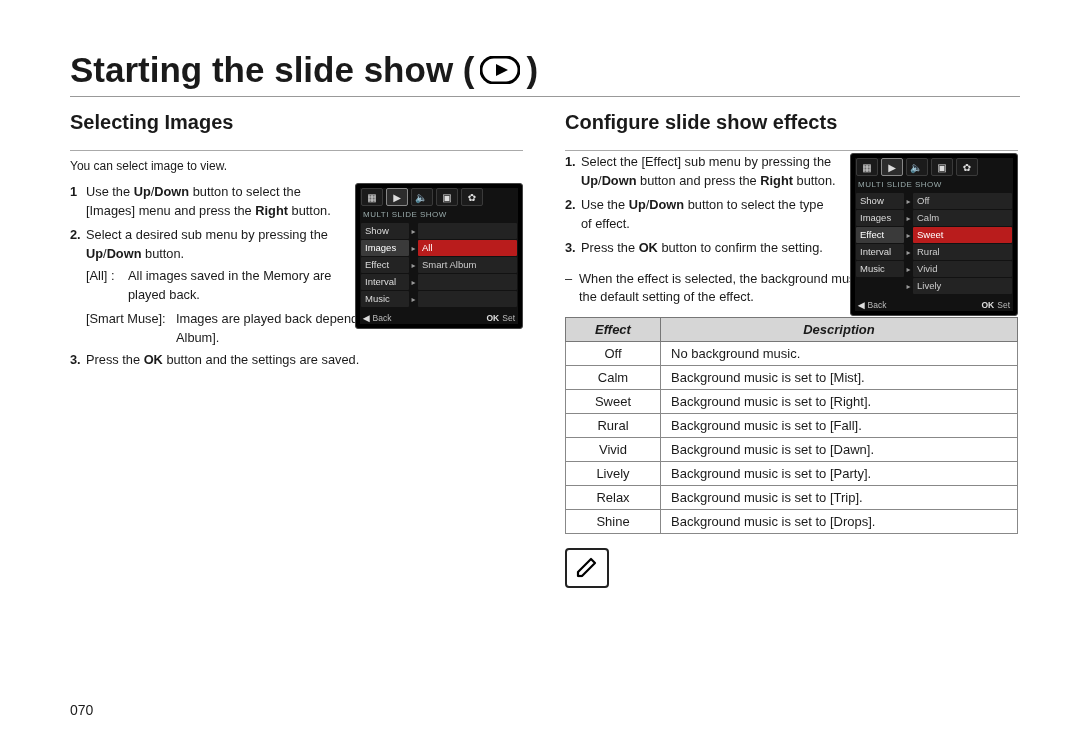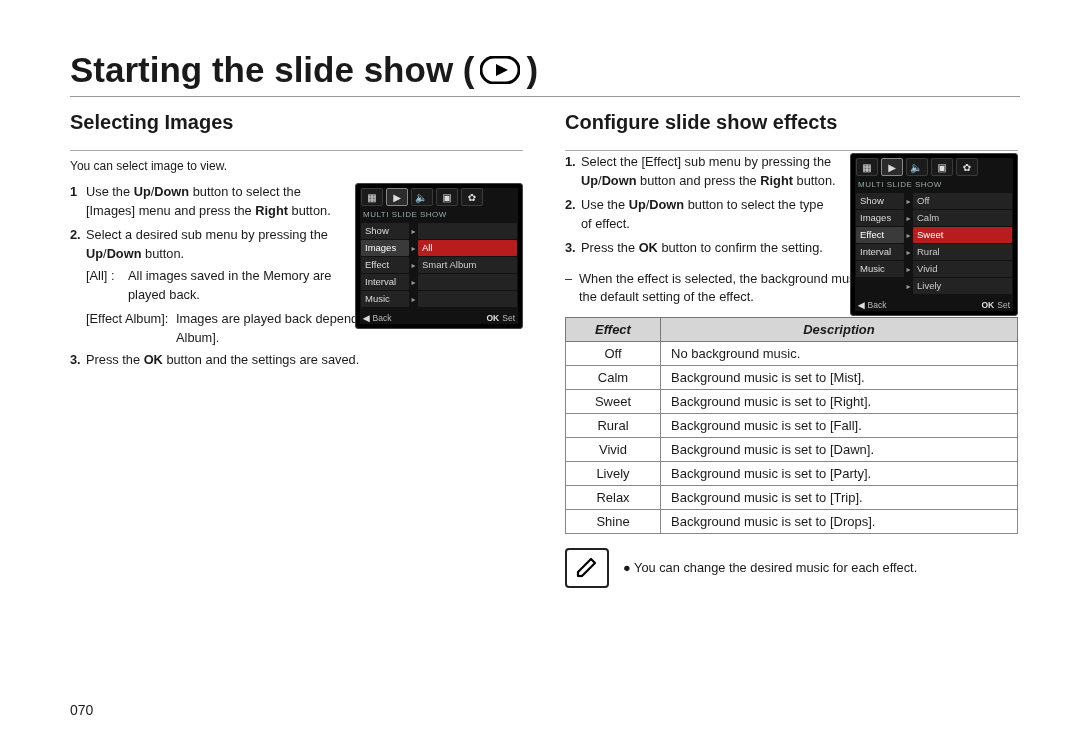--- a/index.html
+++ b/index.html
@@ -228,21 +228,21 @@
                 <div class="row">
                   <span class="lbl">[All] :</span>
                   <span>All images saved in the Memory are played back.</span>
                 </div>
               </div>
             </span>
           </li>
         </ol>
         <div class="sublist" style="font-size:12.8px; line-height:1.45; margin-left:16px;">
           <div class="row wide" style="display:flex;">
-            <span class="lbl" style="min-width:90px;">[Effect Album]:</span>
+            <span class="lbl" style="min-width:90px;">[Smart Muse]:</span>
             <span>Images are played back depending on the category of [Smart Album].</span>
           </div>
         </div>
         <ol class="steps" style="width:auto; margin-top:4px;">
           <li>
             <span class="num">3.</span>
             <span class="stxt">Press the <b>OK</b> button and the settings are saved.</span>
           </li>
         </ol>
 
@@ -405,21 +405,18 @@
           </tbody>
       </table>
 
       <div class="note">
         <div class="note-icon">
           <svg width="28" height="28" viewBox="0 0 28 28">
             <path d="M5 22 L5 18 L18 5 L22 9 L9 22 Z" fill="none" stroke="#000" stroke-width="2.2" stroke-linejoin="round"></path>
             <path d="M5 22 L9 22" stroke="#000" stroke-width="2.2"></path>
           </svg>
         </div>
-        <div class="note-text">
-          ● <span>You can change the desired music for each effect.</span>
-        </div>
       </div>
     </div>
   </div>
 
   <div class="pagenum">070</div>
 </div>
 
 </body></html>

